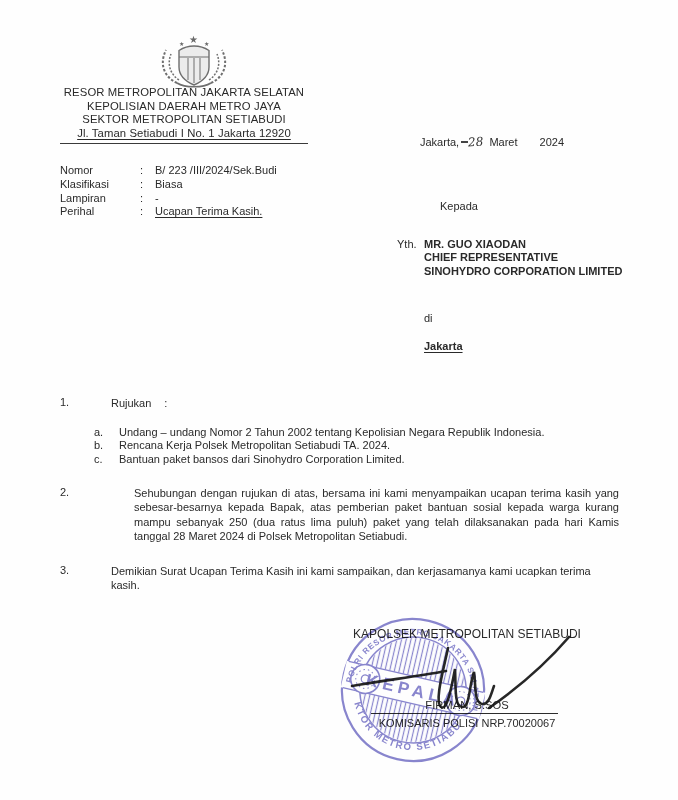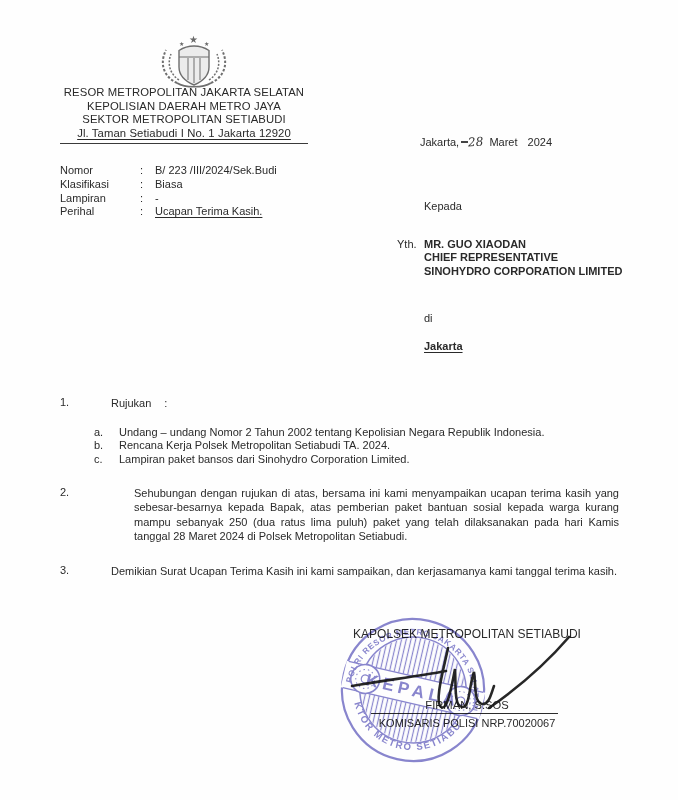--- a/index.html
+++ b/index.html
@@ -16,30 +16,30 @@
     border-bottom:1.6px solid #3a3a3a; padding-bottom:3px;
   }
   
   .dateline { position:absolute; left:420px; top:135px; font-size:11px; white-space:nowrap; }
   .dateline span { display:inline-block; }
   .pen-dash { width:7px; height:1.6px; background:#444; vertical-align:3px; margin:0 0 0 2px; }
   .hand {
     font-family:"DejaVu Serif", serif; font-style:italic; font-size:12px;
     transform:rotate(-4deg); color:#333; margin-right:6px;
   }
-  .date-gap { margin-right:10px; }
+  .date-gap { margin-right:22px; }
   
   .refblock { position:absolute; left:60px; top:164px; font-size:11px; line-height:13.8px; }
   .refrow { display:flex; }
   .reflabel { width:80px; }
   .refsep   { width:15px; }
   .ul { text-decoration:underline; text-underline-offset:2px; }
   
   .recipient { position:absolute; left:397px; top:200px; font-size:11px; line-height:13.2px; }
-  .kepada { margin-left:27px; }
+  .kepada { margin-left:43px; }
   .ythrow { display:flex; margin-top:25px; }
   .ythlabel { width:27px; }
   .rcpt-bold { font-weight:bold; }
   .di { margin-left:27px; margin-top:34px; }
   .rcity { margin-left:27px; margin-top:15px; font-weight:bold; text-decoration:underline; text-underline-offset:2px; }
   
   .body { position:absolute; left:60px; top:396px; width:559px; font-size:11px; }
   .item { display:flex; }
   .inum { width:34px; flex:0 0 34px; }
   .itext { flex:1; line-height:14.5px;padding-left:17px; }
@@ -146,30 +146,30 @@
       <div class="subrow">
         <span class="sletter">a.</span>
         <span>Undang – undang Nomor 2 Tahun 2002 tentang Kepolisian Negara Republik Indonesia.</span>
       </div>
       <div class="subrow">
         <span class="sletter">b.</span>
         <span>Rencana Kerja Polsek Metropolitan Setiabudi TA. 2024.</span>
       </div>
       <div class="subrow">
         <span class="sletter">c.</span>
-        <span>Lampiran paket bansos dari Sinohydro Corporation Limited.</span>
+        <span>Bantuan paket bansos dari Sinohydro Corporation Limited.</span>
       </div>
     </div>
     <div class="item item2">
       <div class="inum">2.</div>
       <div class="itext">Sehubungan dengan rujukan di atas, bersama ini kami menyampaikan ucapan terima kasih yang sebesar-besarnya kepada Bapak, atas pemberian paket bantuan sosial kepada warga kurang mampu sebanyak 250 (dua ratus lima puluh) paket yang telah dilaksanakan pada hari Kamis tanggal 28 Maret 2024 di Polsek Metropolitan Setiabudi.</div>
     </div>
     <div class="item item3">
       <div class="inum">3.</div>
-      <div class="itext">Demikian Surat Ucapan Terima Kasih ini kami sampaikan, dan kerjasamanya kami tanggal terima kasih.</div>
+      <div class="itext">Demikian Surat Ucapan Terima Kasih ini kami sampaikan, dan kerjasamanya kami ucapkan terima kasih.</div>
     </div>
   </div>
 
   <div class="sig-title">KAPOLSEK METROPOLITAN SETIABUDI</div>
   <div class="sig-name">FIRMAN, S.SOS</div>
   <div class="sig-line"></div>
   <div class="sig-rank">KOMISARIS POLISI NRP.70020067</div>
 
   <svg class="stamp" width="160" height="160" viewBox="0 0 160 160">
     <defs>

